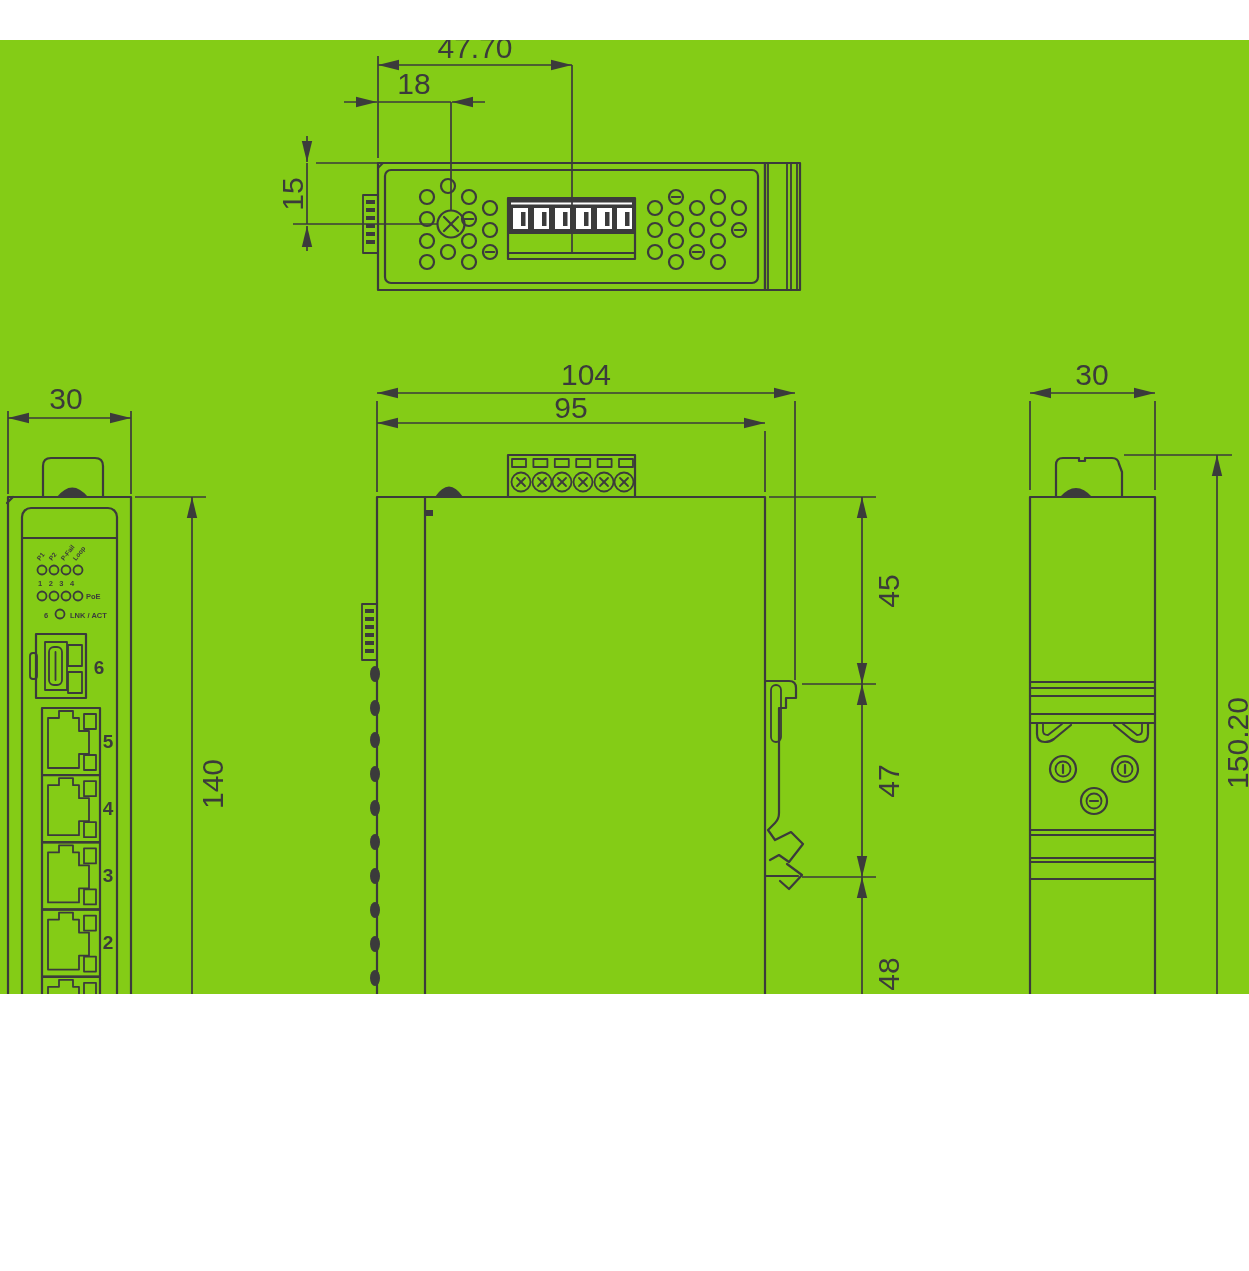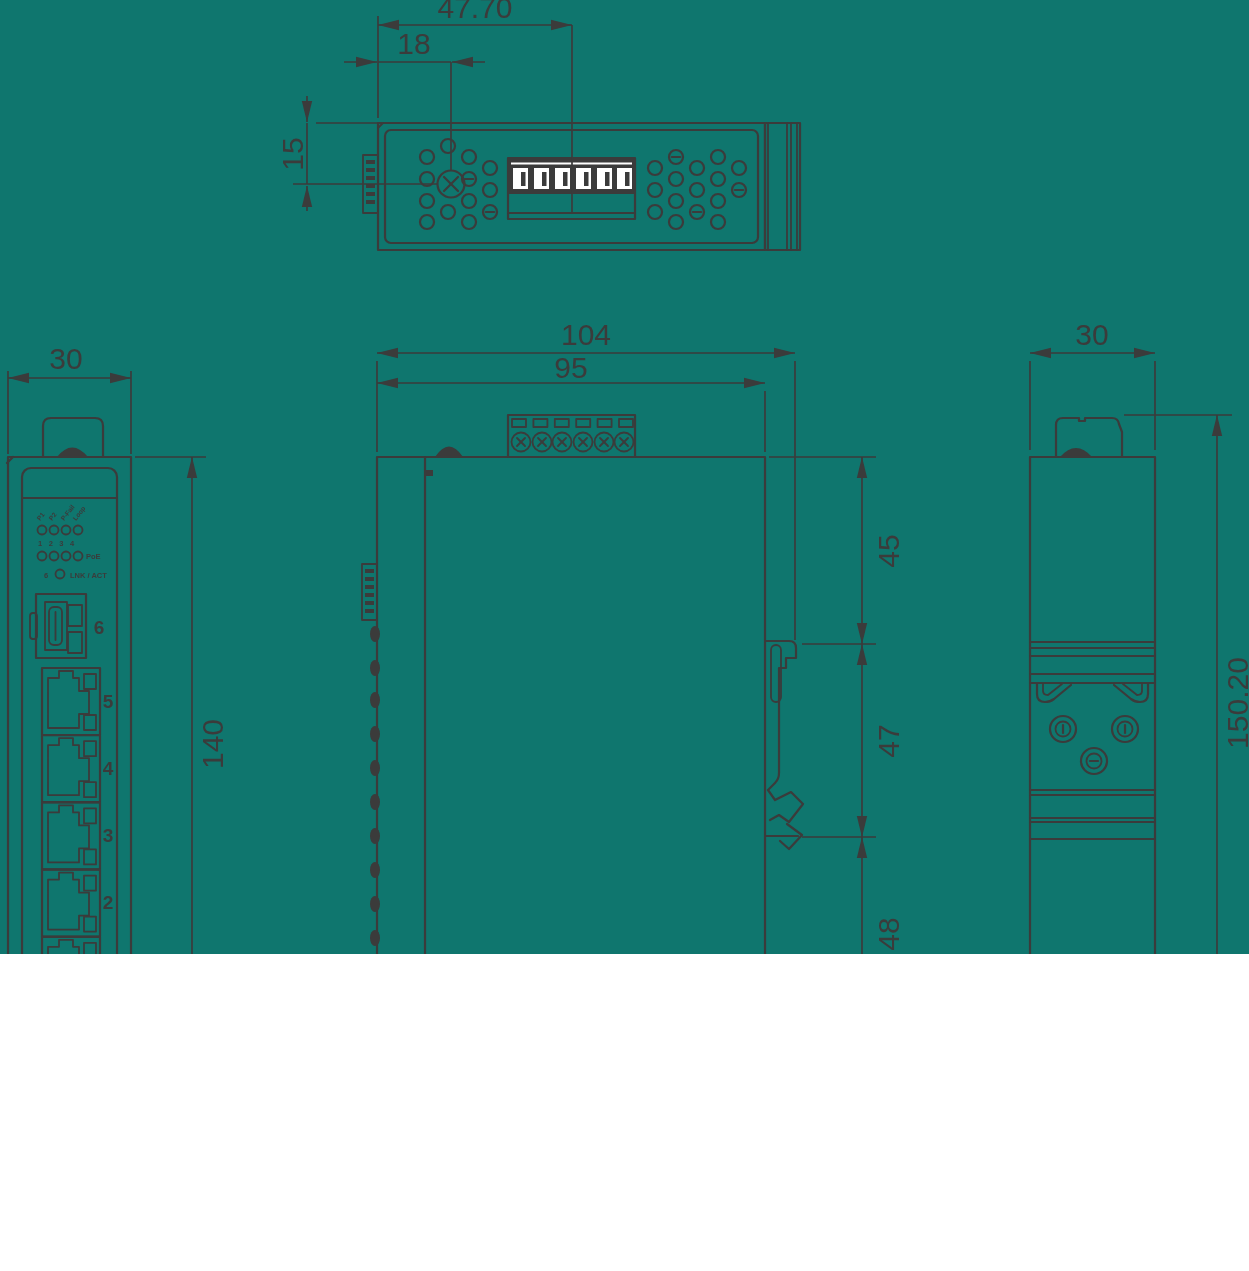--- a/index.html
+++ b/index.html
@@ -1,16 +1,16 @@
 <!DOCTYPE html>
 <html><head>
 <meta charset="utf-8">
 <style>
   html,body{margin:0;padding:0;background:#ffffff;}
-  #canvas{position:relative;width:1249px;height:954px;background:#0f766e;}
+  #canvas{position:relative;width:1249px;height:954px;background:#84cc16;margin-top:40px;}
   svg{display:block;}
   .o{stroke:#3b3b3b;fill:none;stroke-width:2.2;stroke-linecap:round;stroke-linejoin:round;}
   .th{stroke:#3b3b3b;fill:none;stroke-width:1.8;stroke-linecap:round;stroke-linejoin:round;}
   .d{stroke:#3b3b3b;fill:none;stroke-width:1.7;}
   .f{fill:#3b3b3b;stroke:none;}
   .w{fill:#ffffff;}
   text{font-family:"Liberation Sans","DejaVu Sans",sans-serif;fill:#3b3b3b;}
   .dt{font-size:30px;text-anchor:middle;}
   .pt{font-size:19px;font-weight:700;text-anchor:middle;}
   .st{font-size:7.5px;font-weight:700;}

